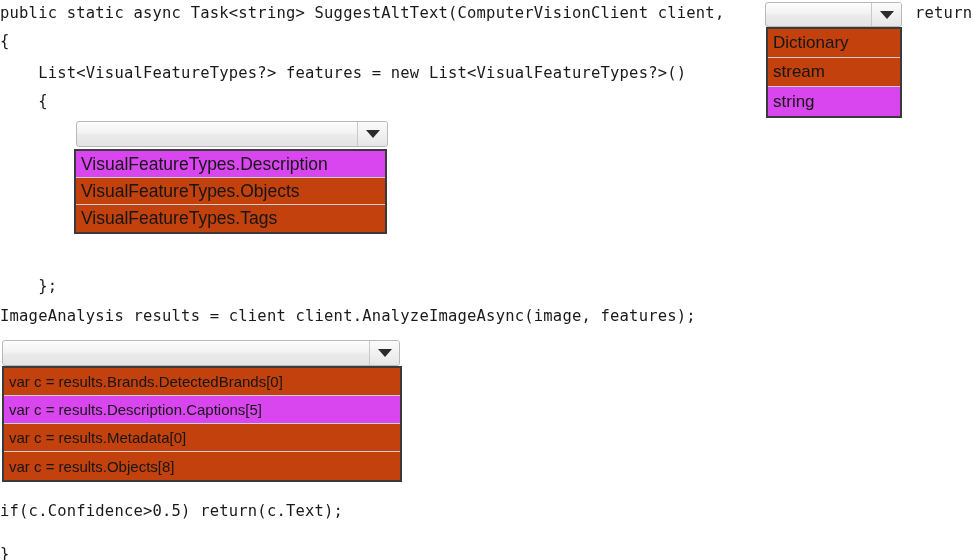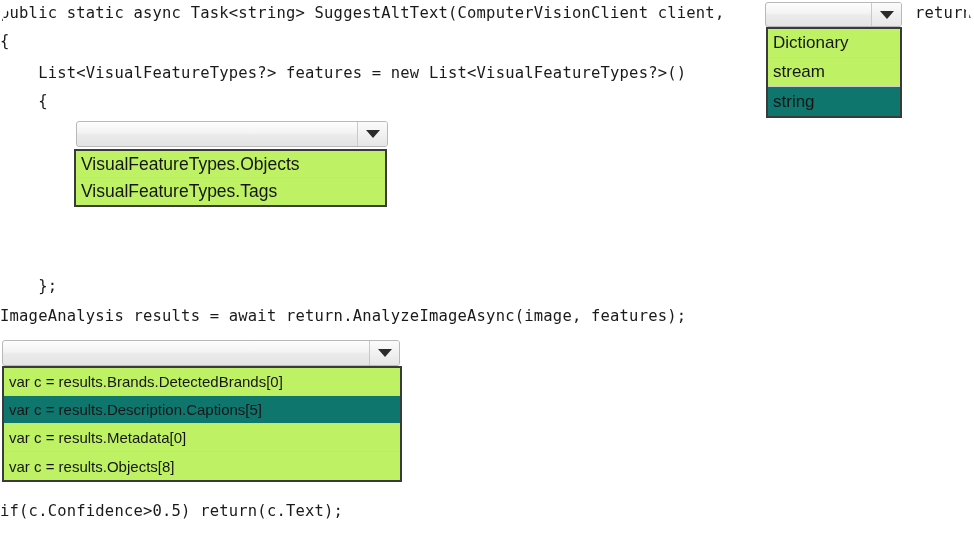--- a/index.html
+++ b/index.html
@@ -7,21 +7,20 @@
     padding: 0;
     background: #ffffff;
   }
   #page {
     position: relative;
     width: 974px;
     height: 560px;
     background: #ffffff;
     overflow: hidden;
     font-family: "DejaVu Sans Mono", "Liberation Mono", monospace;
-    border-radius: 31px;
   }
 
   
   .code-line {
     position: absolute;
     white-space: pre;
     font-family: "DejaVu Sans Mono", "Liberation Mono", monospace;
     font-size: 15.5px;
     line-height: 18px;
     color: #1a1a1a;
@@ -80,30 +79,30 @@
     background: #ffffff;
     z-index: 5;
   }
   .dd-item {
     box-sizing: border-box;
     display: flex;
     align-items: center;
     padding-left: 5px;
     font-family: "Liberation Sans", sans-serif;
     color: #161616;
-    background: #bef264;
+    background: #c2410c;
     border-bottom: 1px solid #cfcfcf;
     white-space: nowrap;
     overflow: hidden;
   }
   .dd-item:last-child {
     border-bottom: none;
   }
   .dd-item.selected {
-    background: #0f766e;
+    background: #d946ef;
   }
 
   
   #dd-type-list .dd-item      { height: 29px; font-size: 17px; }
   #dd-feature-list .dd-item   { height: 27px; font-size: 17.5px; }
   #dd-caption-list .dd-item   { height: 28px; font-size: 15px; }
 </style>
 </head>
 <body>
 
@@ -114,21 +113,21 @@
   <div class="code-line" style="left:915px; top:4px;">return)</div>
 
   <div class="code-line" style="left:0px; top:32px;">{</div>
 
   <div class="code-line" style="left:0px; top:64px;text-align:center;">    List&lt;VisualFeatureTypes?&gt; features = new List&lt;VisualFeatureTypes?&gt;()</div>
 
   <div class="code-line" style="left:0px; top:92px;">    {</div>
 
   <div class="code-line" style="left:0px; top:277px;">    };</div>
 
-  <div class="code-line" style="left:0px; top:307px;">ImageAnalysis results = await return.AnalyzeImageAsync(image, features);</div>
+  <div class="code-line" style="left:0px; top:307px;">ImageAnalysis results = client client.AnalyzeImageAsync(image, features);</div>
 
   <div class="code-line" style="left:0px; top:502px;">if(c.Confidence&gt;0.5) return(c.Text);</div>
 
   <div class="code-line" style="left:0px; top:545px;">}</div>
 
   <div class="combo" style="left:765px; top:2px; width:137px; height:25px;">
     <div class="combo-field"></div>
     <div class="combo-arrow-btn">
       <span class="arrow-glyph"></span>
     </div>
@@ -147,20 +146,23 @@
   </div>
 
   <div class="combo" style="left:76px; top:121px; width:312px; height:26px;">
     <div class="combo-field"></div>
     <div class="combo-arrow-btn">
       <span class="arrow-glyph"></span>
     </div>
   </div>
 
   <div class="dd-list" id="dd-feature-list" style="left:74px; top:149px; width:313px;">
+    <div class="dd-item selected">
+      <span>VisualFeatureTypes.Description</span>
+    </div>
     <div class="dd-item">
       <span>VisualFeatureTypes.Objects</span>
     </div>
     <div class="dd-item">
       <span>VisualFeatureTypes.Tags</span>
     </div>
   </div>
 
   <div class="combo" style="left:2px; top:340px; width:398px; height:26px;">
     <div class="combo-field"></div>

